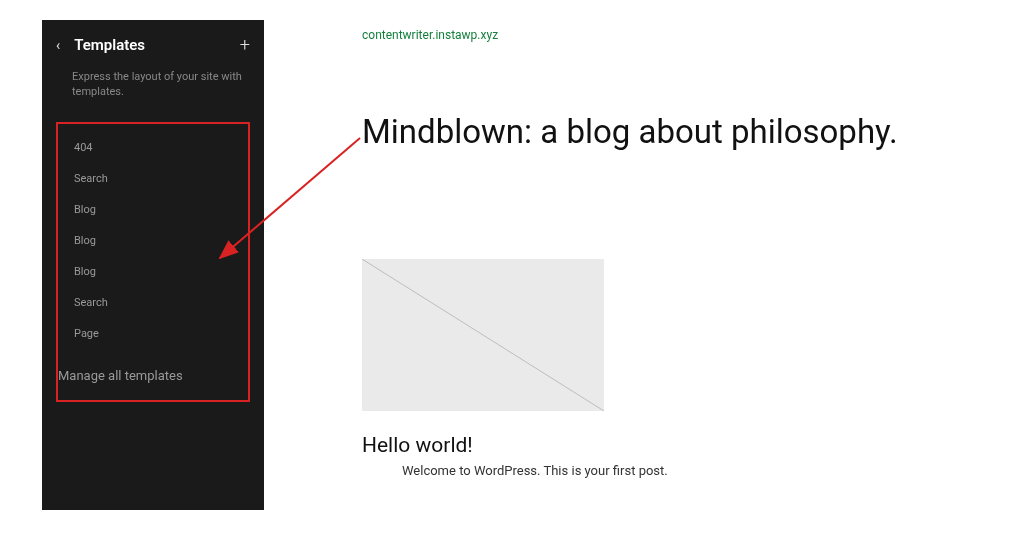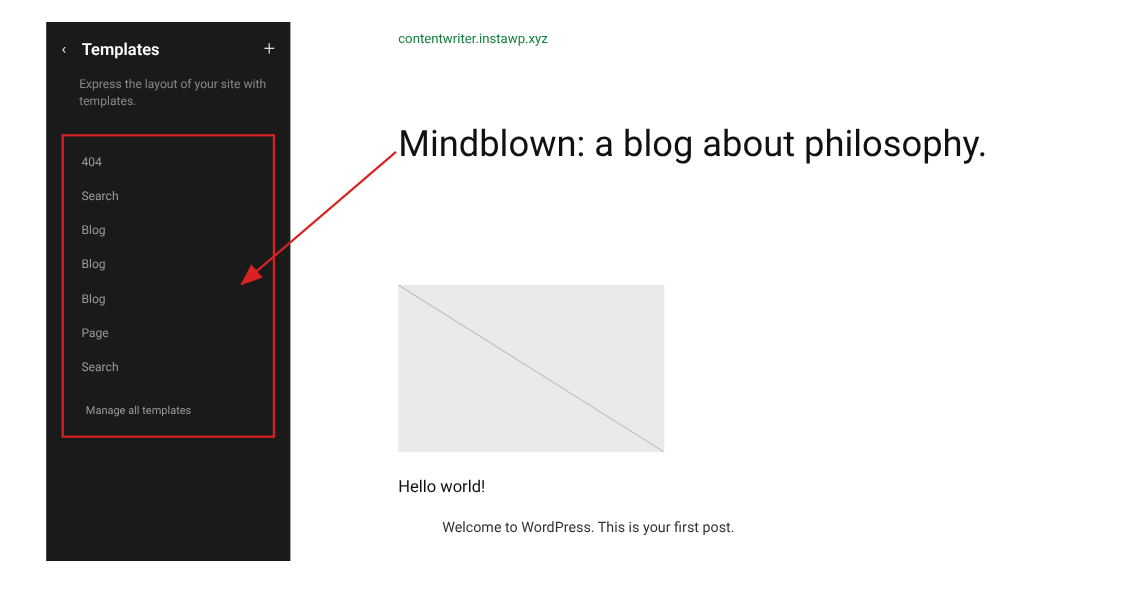--- a/index.html
+++ b/index.html
@@ -58,23 +58,23 @@
     .tpl-item {
       font-size: 11px;
       color: #999999;
       padding: 9px 16px;
       cursor: pointer;
     }
     .tpl-spacer {
       height: 10px;
     }
     .tpl-manage {
-      font-size: 10px;
+      font-size: 13px;
       color: #999999;
-      padding: 9px 20px;
+      padding: 9px 0;
       cursor: pointer;
     }
     .content {
       position: absolute;
       left: 362px;
       top: 28px;
       width: 620px;
     }
     .site-url {
       font-size: 12px;
@@ -94,24 +94,24 @@
       position: relative;
       margin-bottom: 22px;
       overflow: hidden;
     }
     .thumb svg {
       position: absolute;
       top: 0; left: 0;
       width: 100%; height: 100%;
     }
     .post-title {
-      font-size: 15px;
+      font-size: 21px;
       font-weight: 400;
       color: #111111;
-      margin-bottom: 20px;
+      margin-bottom: 4px;
     }
     .post-excerpt {
       font-size: 13px;
       color: #333333;
       line-height: 1.5;
       max-width: 280px;
       margin-left: 40px;
     }
     .arrow-annot {
       position: absolute;
@@ -129,22 +129,22 @@
     <span class="sidebar-title">Templates</span>
     <span class="add-icon">+</span>
   </div>
   <div class="sidebar-desc">Express the layout of your site with templates.</div>
   <div class="highlight-box">
     <div class="tpl-item">404</div>
     <div class="tpl-item">Search</div>
     <div class="tpl-item">Blog</div>
     <div class="tpl-item">Blog</div>
     <div class="tpl-item">Blog</div>
+    <div class="tpl-item">Search</div>
     <div class="tpl-item">Page</div>
-    <div class="tpl-item">Search</div>
     <div class="tpl-spacer"></div>
     <div class="tpl-manage">Manage all templates</div>
   </div>
 </div>
 
 <div class="content">
   <div class="site-url">contentwriter.instawp.xyz</div>
   <div class="blog-title">Mindblown: a blog about philosophy.</div>
   <div class="thumb">
     <svg viewBox="0 0 242 152" preserveAspectRatio="none">

